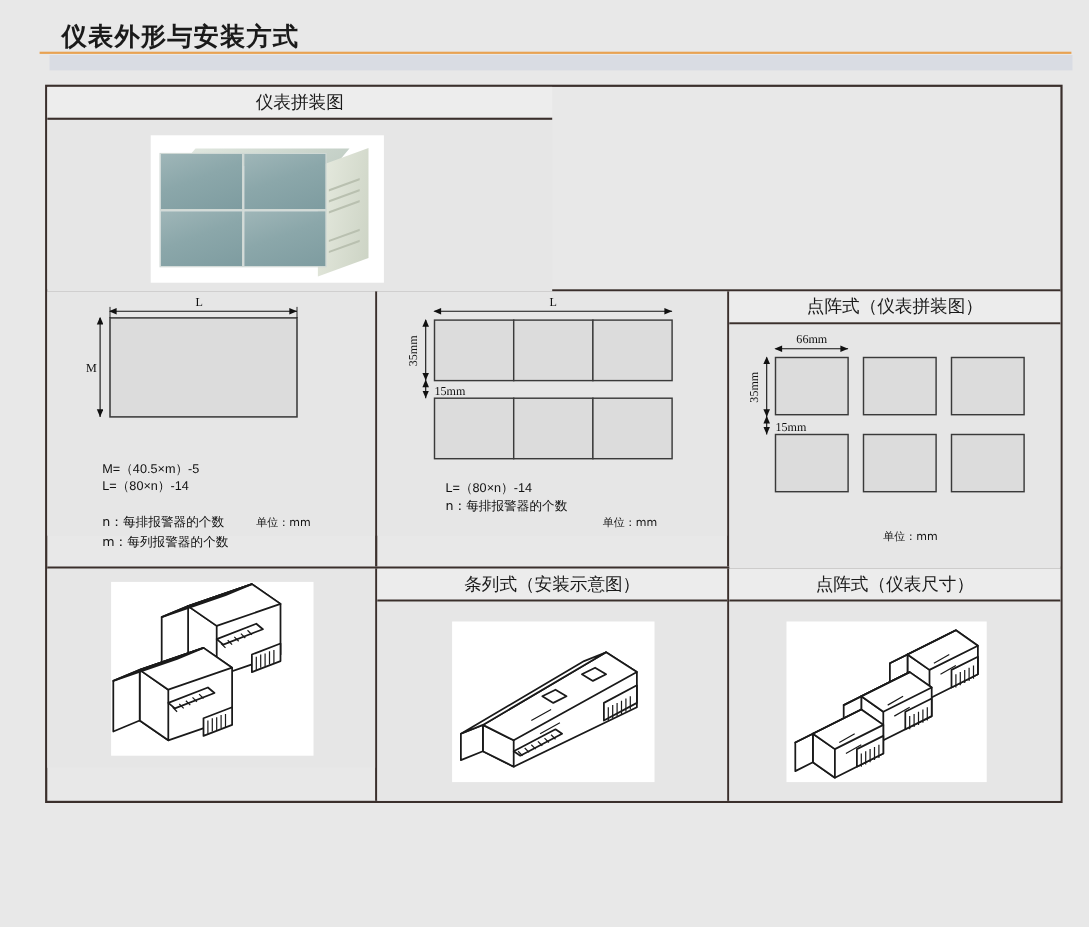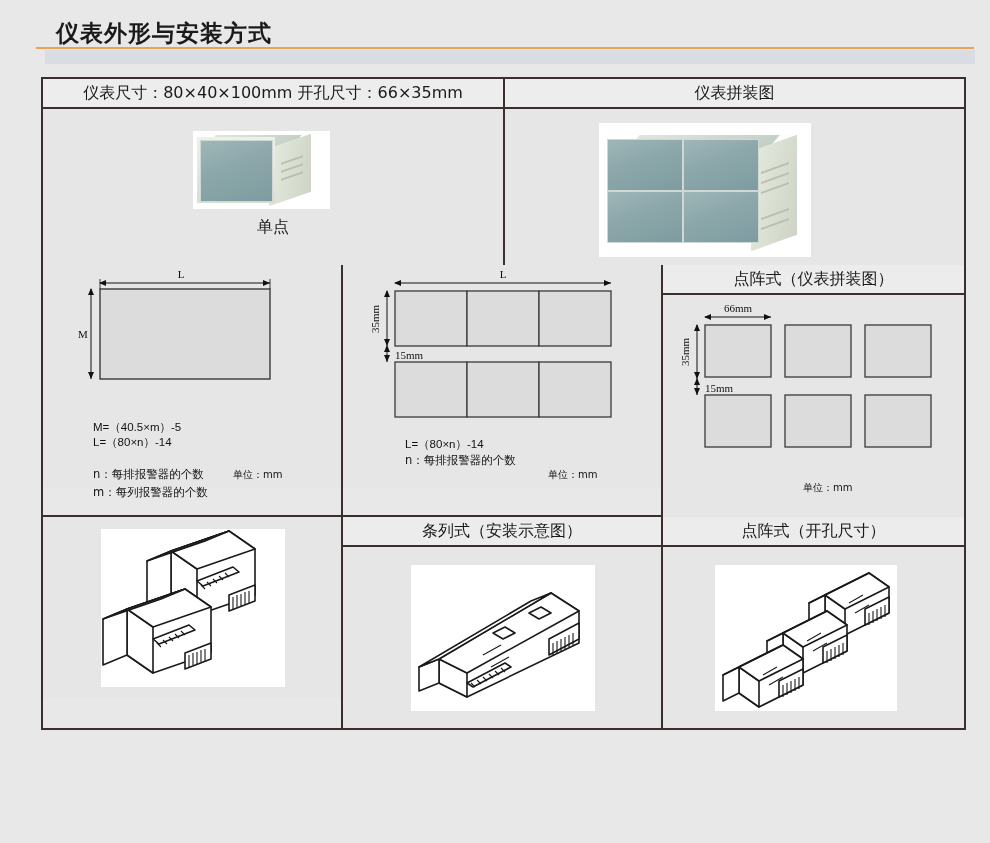--- a/index.html
+++ b/index.html
@@ -101,35 +101,20 @@
 <div class="page">
 
   <div class="hdr-title">仪表外形与安装方式</div>
   <div class="hdr-rule"></div>
   <div class="hdr-bar"></div>
 
   <div class="tbl">
 
     <div class="row hsep" style="height:186px;">
 
-      <div class="cell vsep" style="width:462px;">
-        <div class="cap top">仪表尺寸：80×40×100mm    开孔尺寸：66×35mm</div>
-        <div class="body" style="height:156px;">
-          <div class="photo" style="left:150px;top:22px;width:137px;height:78px;">
-            <div class="unit-top" style="left:18px;top:4px;width:86px;height:12px;transform:skewX(-38deg);"></div>
-            <div class="unit-side" style="left:76px;top:10px;width:42px;height:58px;transform:skewY(-19deg);"></div>
-            <div class="vent" style="left:88px;top:28px;width:22px;transform:skewY(-19deg);"></div>
-            <div class="vent" style="left:88px;top:36px;width:22px;transform:skewY(-19deg);"></div>
-            <div class="vent" style="left:88px;top:44px;width:22px;transform:skewY(-19deg);"></div>
-            <div class="unit-bez" style="left:4px;top:6px;width:78px;height:66px;"></div>
-            <div class="unit-face" style="left:7px;top:9px;width:71px;height:60px;"></div>
-          </div>
-          <div class="cap-under" style="left:0;top:108px;">单点</div>
-        </div>
-      </div>
 
       <div class="cell" style="width:459px;">
         <div class="cap top">仪表拼装图</div>
         <div class="body" style="height:156px;">
           <div class="photo" style="left:94px;top:14px;width:212px;height:134px;">
 
             <div class="unit-top" style="left:34px;top:12px;width:140px;height:16px;transform:skewX(-40deg);"></div>
             <div class="unit-side" style="left:152px;top:20px;width:46px;height:100px;transform:skewY(-20deg);"></div>
             <div class="vent" style="left:162px;top:44px;width:28px;transform:skewY(-20deg);"></div>
             <div class="vent" style="left:162px;top:54px;width:28px;transform:skewY(-20deg);"></div>
@@ -276,21 +261,21 @@
             <g stroke="#1a1a1a" stroke-width="1.1">
               <path d="M128 136 L132 140 M134 133 L138 137 M140 130 L144 134 M146 127 L150 131 M152 124 L156 128 M158 121 L162 125"></path>
               <path d="M210 96 L210 108 M214 94 L214 106 M218 92 L218 104 M222 90 L222 102 M226 88 L226 100 M230 86 L230 98"></path>
               <path d="M140 108 L158 98 M148 120 L166 110"></path>
             </g>
           </svg>
         </div>
       </div>
 
       <div class="cell" style="width:301px;">
-        <div class="cap">点阵式（开孔尺寸）</div>
+        <div class="cap">点阵式（仪表尺寸）</div>
         <div class="body" style="height:181px;">
           <svg width="301" height="178" viewBox="0 0 301 178">
             <rect x="52" y="18" width="182" height="146" fill="#ffffff"></rect>
             <g fill="#ffffff" stroke="#1a1a1a" stroke-width="1.6" stroke-linejoin="round">
 
               <path d="M162 48 L206 26 L226 40 L226 66 L182 88 L162 74 Z"></path>
               <path d="M162 48 L182 62 L182 88 L162 74 Z"></path>
               <path d="M162 48 L206 26 L226 40 L182 62 Z"></path>
               <path d="M146 56 L162 48 L162 74 L146 82 Z"></path>
               <path d="M146 56 L190 34 L206 26 L162 48 Z"></path>

